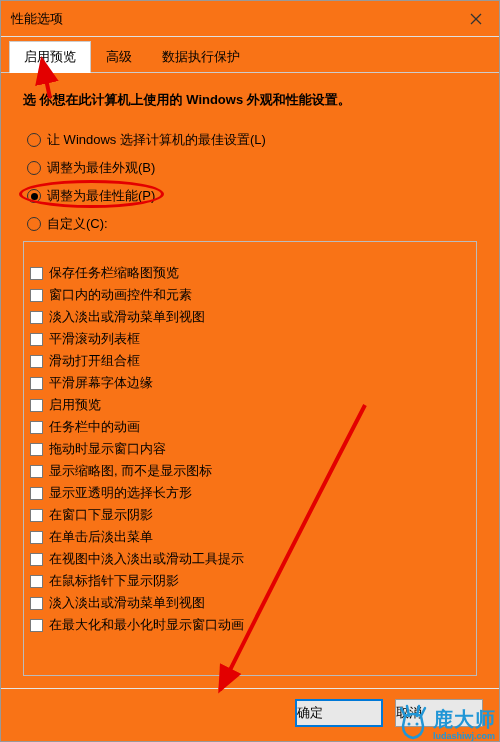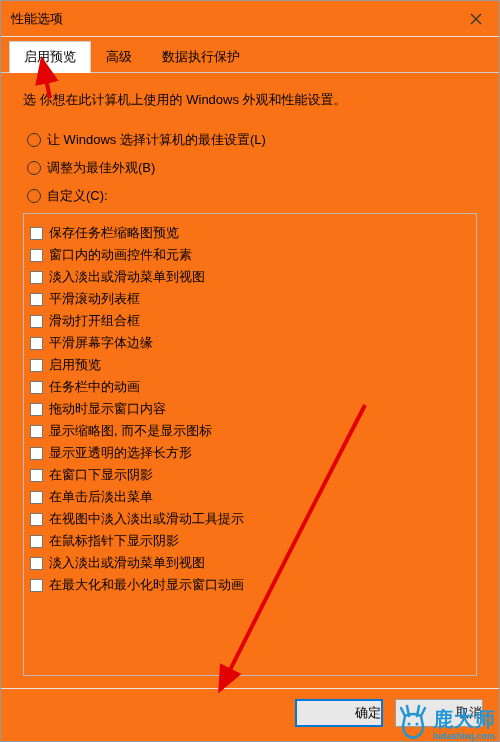--- a/index.html
+++ b/index.html
@@ -72,20 +72,21 @@
       flex: 1;
       padding: 18px 22px 10px 22px;
       overflow: hidden;
       display: flex;
       flex-direction: column;
     }
     .description {
       font-size: 13px;
       color: #000;
       margin-bottom: 22px;
+      font-weight: bold;
     }
     .radio-group {
       display: flex;
       flex-direction: column;
       gap: 10px;
       margin-bottom: 6px;
       padding-left: 4px;
     }
     .radio-item {
       display: flex;
@@ -119,21 +120,21 @@
       width: 145px;
       height: 28px;
       left: -8px;
       top: -7px;
       pointer-events: none;
     }
     .checkbox-list {
       border: 1px solid #bbb;
       flex: 1;
       overflow-y: auto;
-      padding: 8px 6px;
+      padding: 20px 6px;
       margin-top: 2px;
       margin-bottom: 2px;
     }
     .checkbox-item {
       display: flex;
       align-items: center;
       gap: 6px;
       font-size: 13px;
       padding: 2px 0;
       cursor: pointer;
@@ -154,21 +155,21 @@
     }
     .btn {
       min-width: 88px;
       height: 28px;
       border: 1px solid #999;
       background: #e8e8e8;
       font-size: 13px;
       cursor: pointer;
       display: flex;
       align-items: center;
-      justify-content: flex-end;
+      justify-content: flex-start;
     }
     .btn.primary {
       border: 2px solid #0078d7;
     }
     .watermark {
       position: absolute;
       right: 4px;
       bottom: 0px;
       display: flex;
       align-items: center;
@@ -218,20 +219,25 @@
     <div class="radio-group">
       <div class="radio-item">
         <span class="radio-circle"></span>
         <span>让 Windows 选择计算机的最佳设置(L)</span>
       </div>
       <div class="radio-item">
         <span class="radio-circle"></span>
         <span>调整为最佳外观(B)</span>
       </div>
       <div class="radio-item">
+        <span class="radio-circle checked"></span>
+        <span>调整为最佳性能(P)</span>
+        <span class="highlight-oval"></span>
+      </div>
+      <div class="radio-item">
         <span class="radio-circle"></span>
         <span>自定义(C):</span>
       </div>
     </div>
 
     <div class="checkbox-list" id="cb-list">
         <div class="checkbox-item">
           <span class="checkbox-box"></span>
           <span>保存任务栏缩略图预览</span>
         </div>

